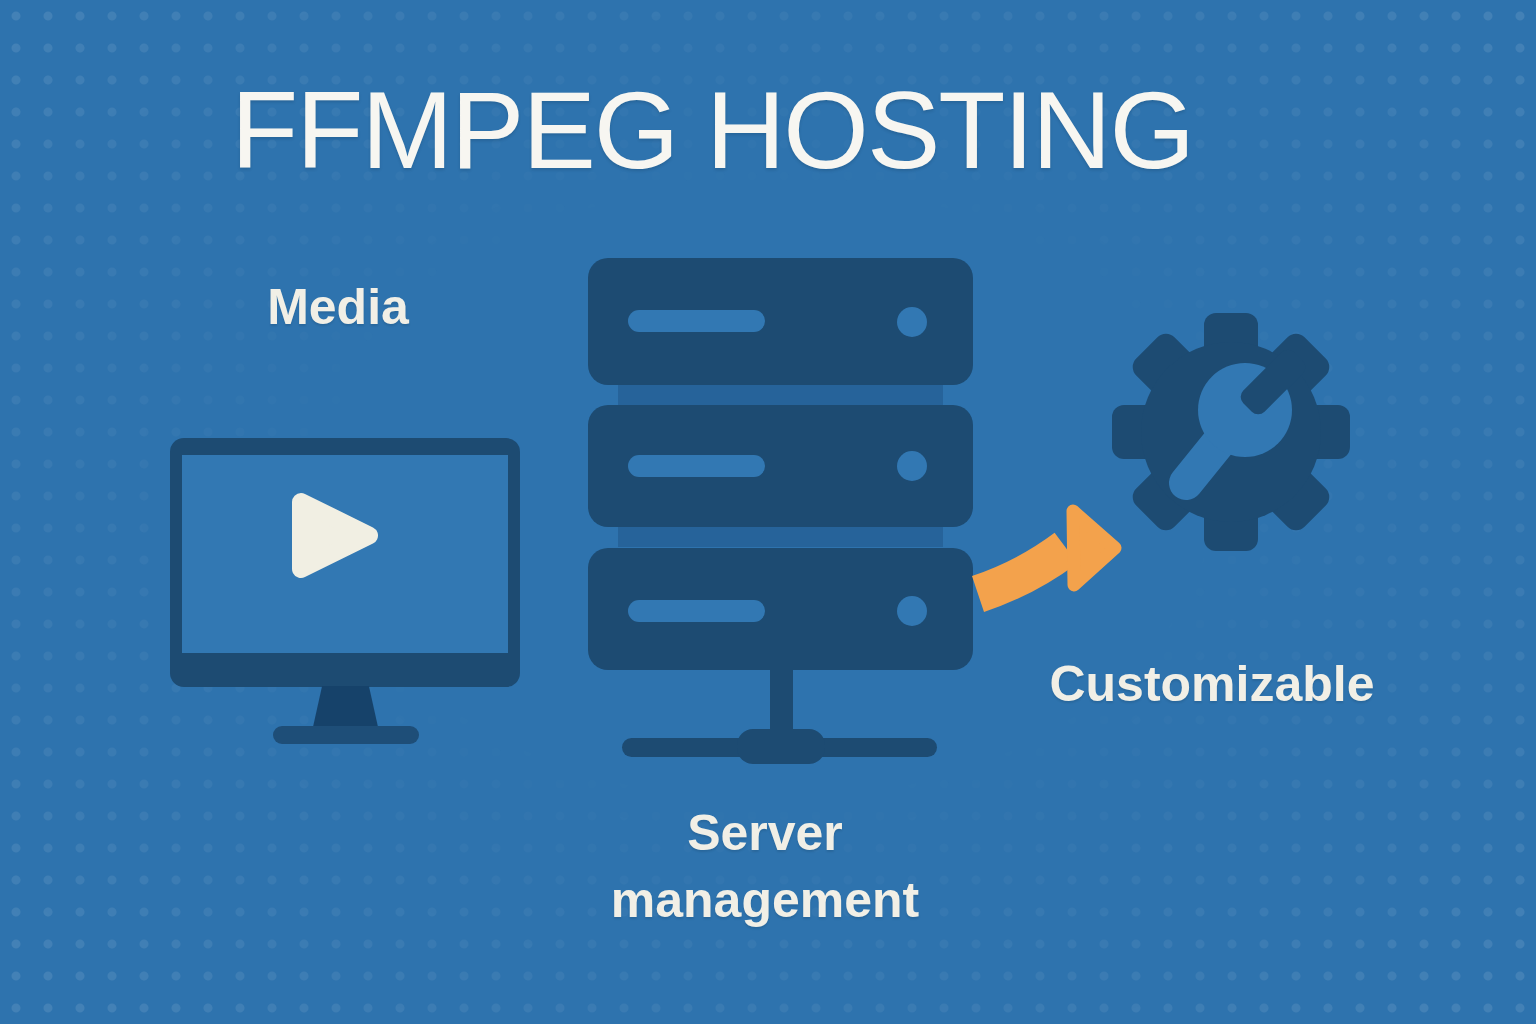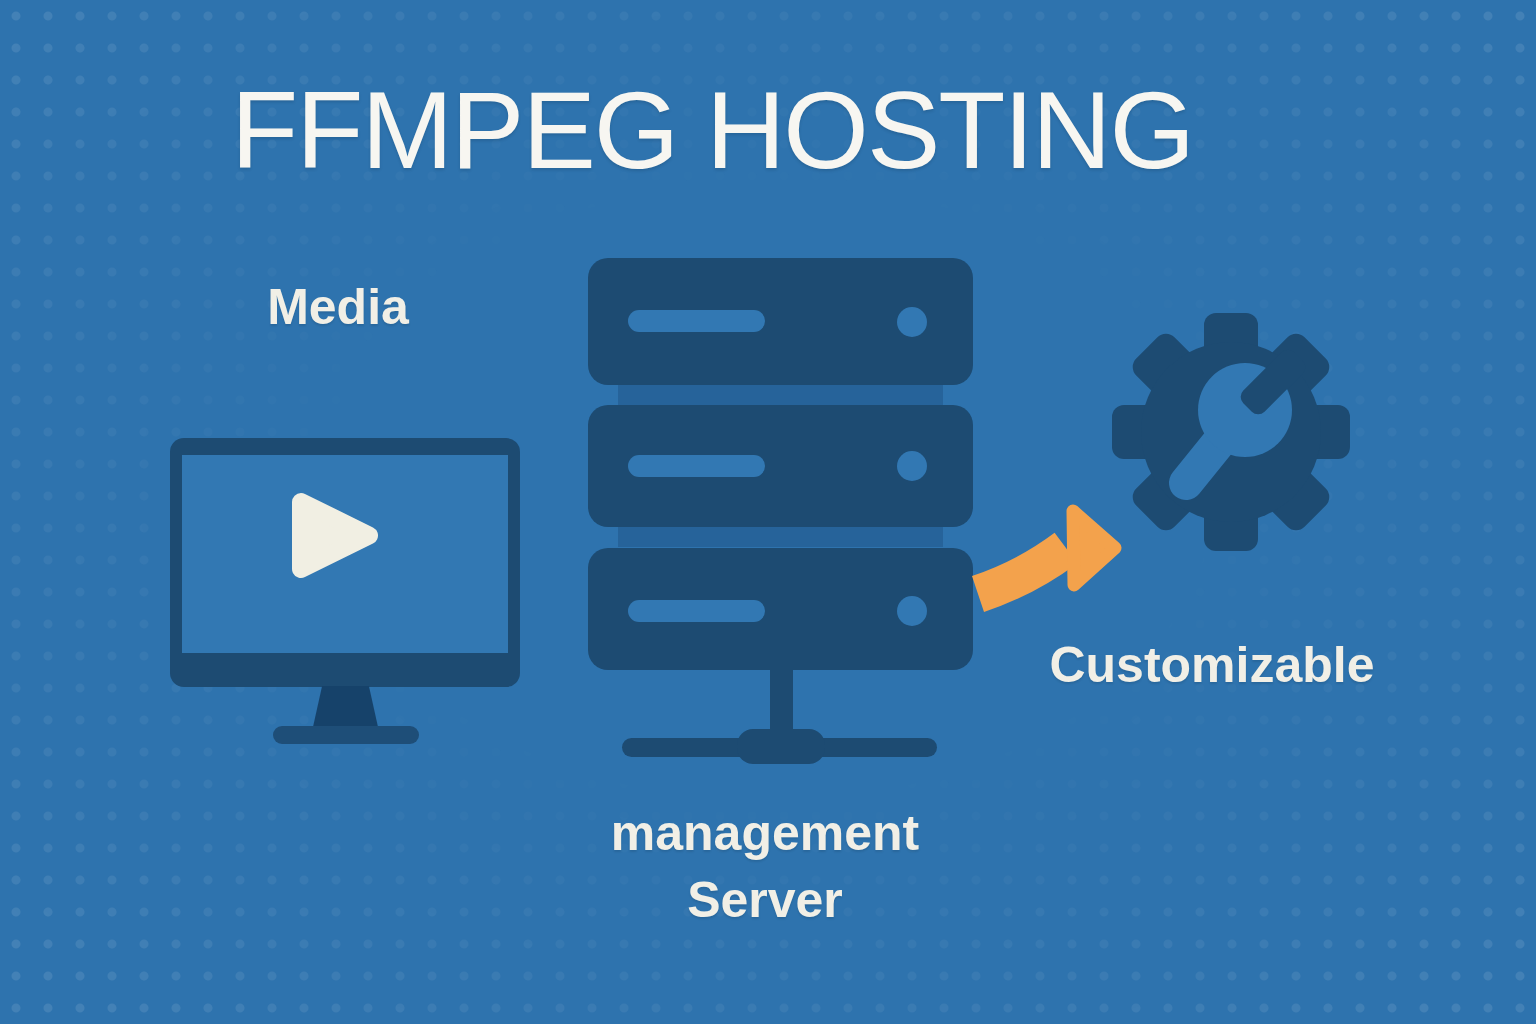--- a/index.html
+++ b/index.html
@@ -41,21 +41,21 @@
     width: 420px;
     text-align: center;
     font-size: 50px;
     font-weight: bold;
     line-height: 67px;
     color: var(--label-text, #f1efe6);
     text-shadow: 0 2px 2px rgba(12,38,63,0.15);
   }
   .label-media  { left: 128px;  top: 266px; margin-top: 8px; }
   .label-server { left: 555px;  top: 800px; }
-  .label-config { left: 1002px; top: 632px; }
+  .label-config { left: 1002px; top: 651px; }
 
   
   .monitor { position: absolute; left: 170px; top: 438px; width: 350px; height: 306px; }
   .monitor-frame {
     position: absolute; left: 0; top: 0; width: 350px; height: 249px;
     background: var(--navy, #1d4b72); border-radius: 14px;
   }
   .monitor-screen {
     position: absolute; left: 12px; top: 17px; width: 326px; height: 198px;
     background: var(--light, #3278b3);
@@ -141,22 +141,22 @@
     <div class="server-slot s3"></div>
     <div class="server-led l1"></div>
     <div class="server-led l2"></div>
     <div class="server-led l3"></div>
     <div class="server-stem"></div>
     <div class="server-hbar"></div>
     <div class="server-node"></div>
   </div>
 
   <div class="label label-server">
+    <div>Server</div>
     <div>management</div>
-    <div>Server</div>
   </div>
 
   <svg class="arrow-svg" width="180" height="140" viewBox="0 0 180 140">
     <path d="M 18 114 C 42 106 74 92 106 68" fill="none" stroke="var(--orange, #f3a24c)" stroke-width="38"></path>
     <path d="M 113 31 L 155 68 L 114 105 Z" fill="var(--orange, #f3a24c)" stroke="var(--orange, #f3a24c)" stroke-width="13" stroke-linejoin="round"></path>
   </svg>
 
   <svg class="gear-svg" width="262" height="262" viewBox="0 0 262 262">
     <g fill="var(--navy, #1d4b72)">
       <rect x="104" y="11" width="54" height="46" rx="12" transform="rotate(0 131 130)"></rect>

